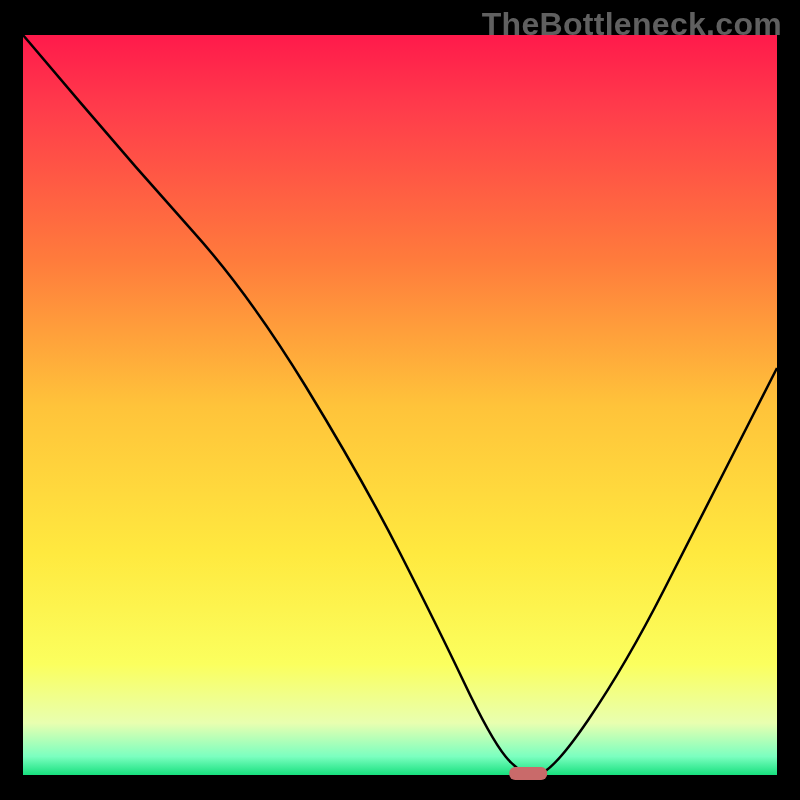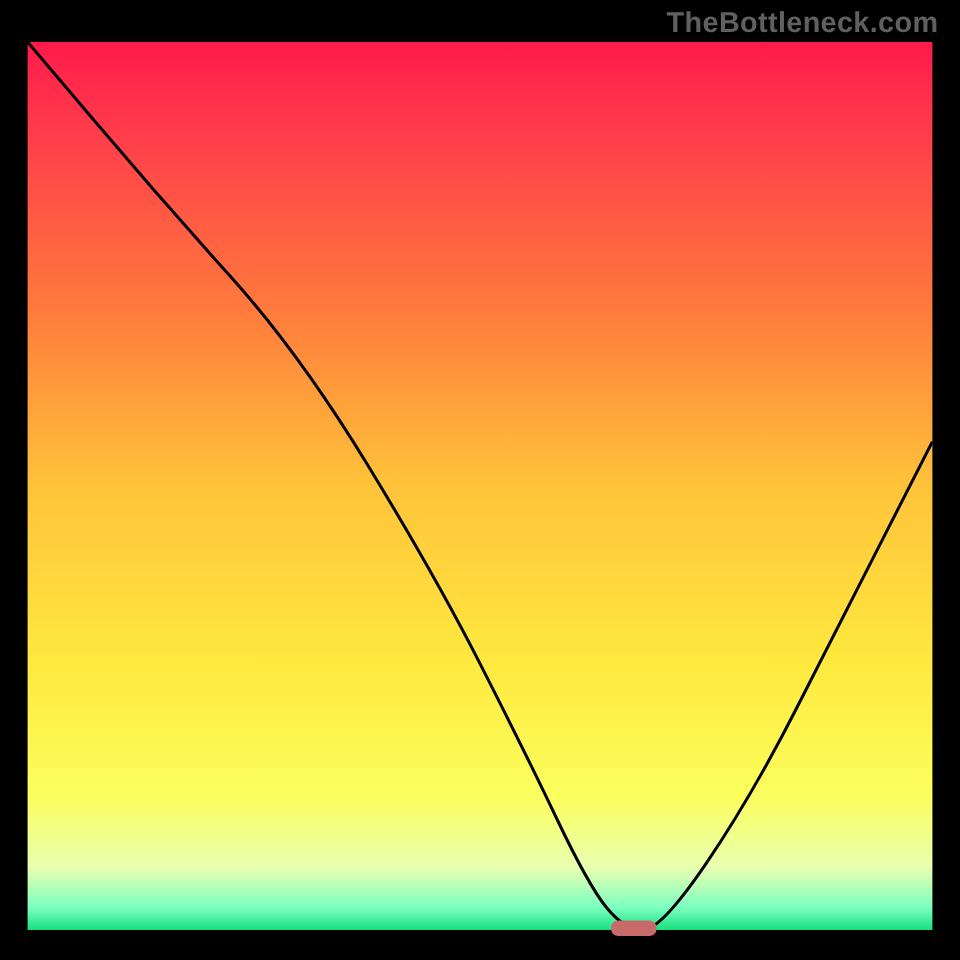--- a/index.html
+++ b/index.html
@@ -15,21 +15,21 @@
     position: relative;
     width: 800px;
     height: 800px;
     background: #000;
   }
   .watermark {
     position: absolute;
     top: 6px;
     right: 18px;
     color: #606060;
-    font-size: 24px;
+    font-size: 32px;
     font-weight: 600;
     letter-spacing: 0.3px;
     z-index: 5;
   }
   svg {
     position: absolute;
     top: 0;
     left: 0;
   }
 </style>

